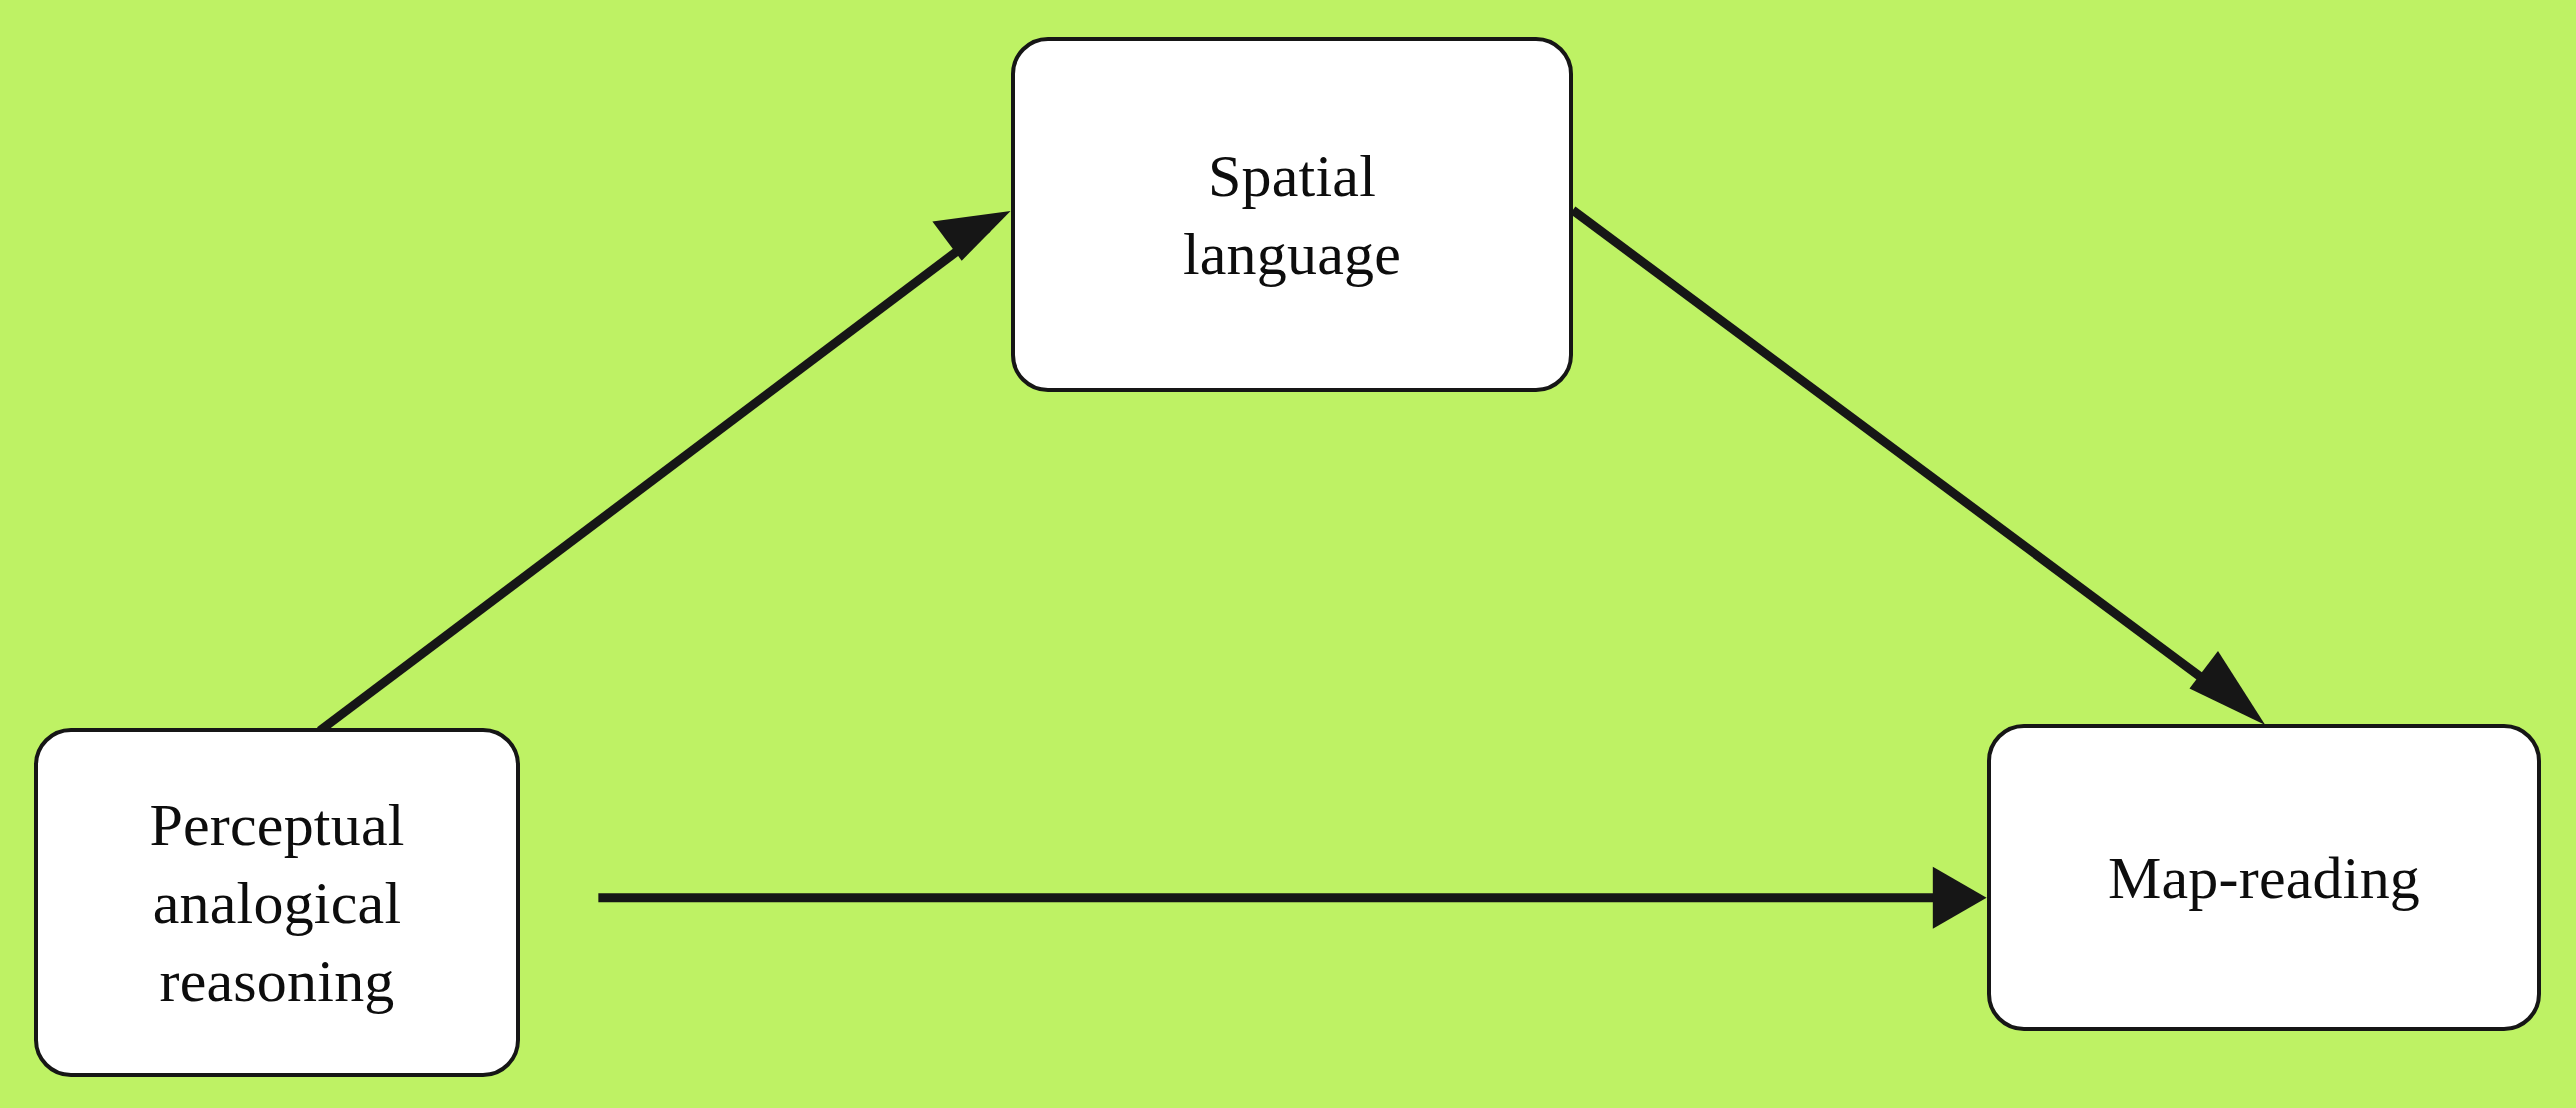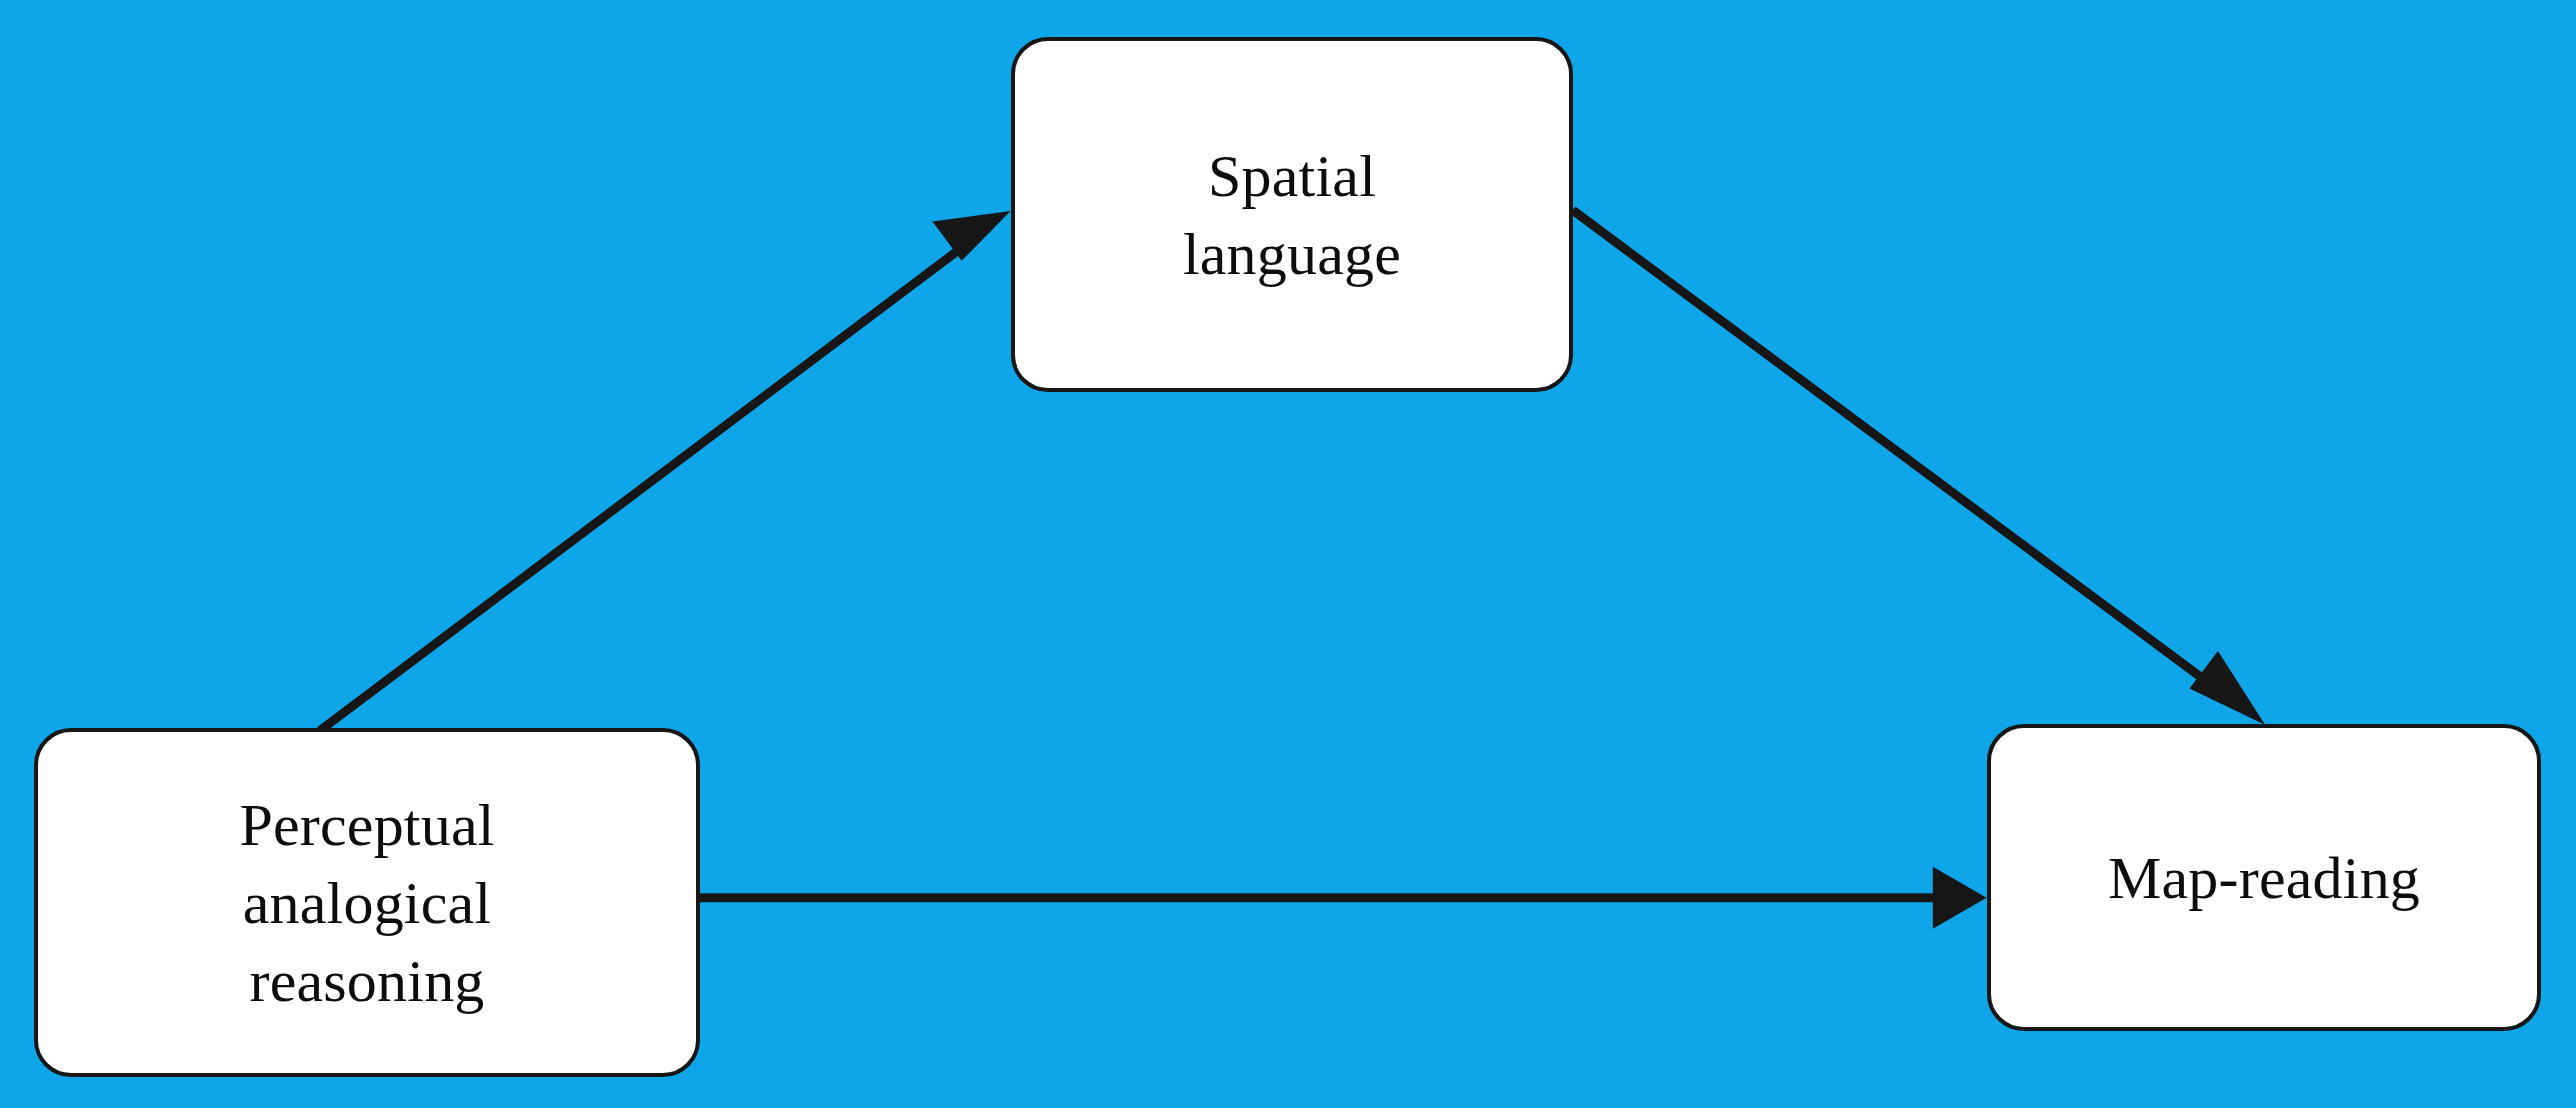--- a/index.html
+++ b/index.html
@@ -5,21 +5,21 @@
 <style>
   html, body {
     margin: 0;
     padding: 0;
     background: #ffffff;
   }
   #stage {
     position: relative;
     width: 2576px;
     height: 1108px;
-    background: #0ea5e9;
+    background: #bef264;
     overflow: hidden;
     font-family: "Liberation Serif", "DejaVu Serif", serif;
   }
   #edges {
     position: absolute;
     left: 0;
     top: 0;
     width: 2576px;
     height: 1108px;
     z-index: 1;
@@ -46,21 +46,21 @@
   }
   #node-spatial-language {
     left: 1011px;
     top: 37px;
     width: 562px;
     height: 355px;
   }
   #node-perceptual-analogical-reasoning {
     left: 34px;
     top: 728px;
-    width: 666px;
+    width: 486px;
     height: 349px;
   }
   #node-map-reading {
     left: 1987px;
     top: 724px;
     width: 554px;
     height: 307px;
   }
 </style>
 </head>

